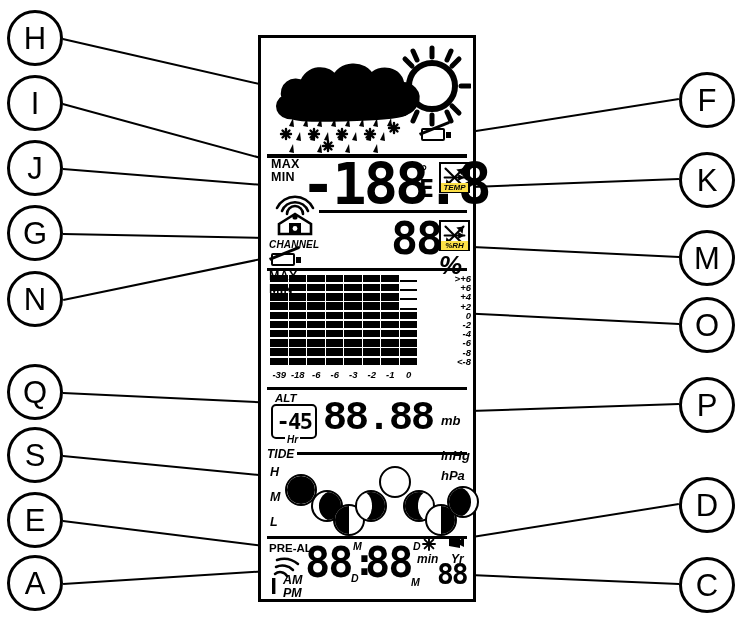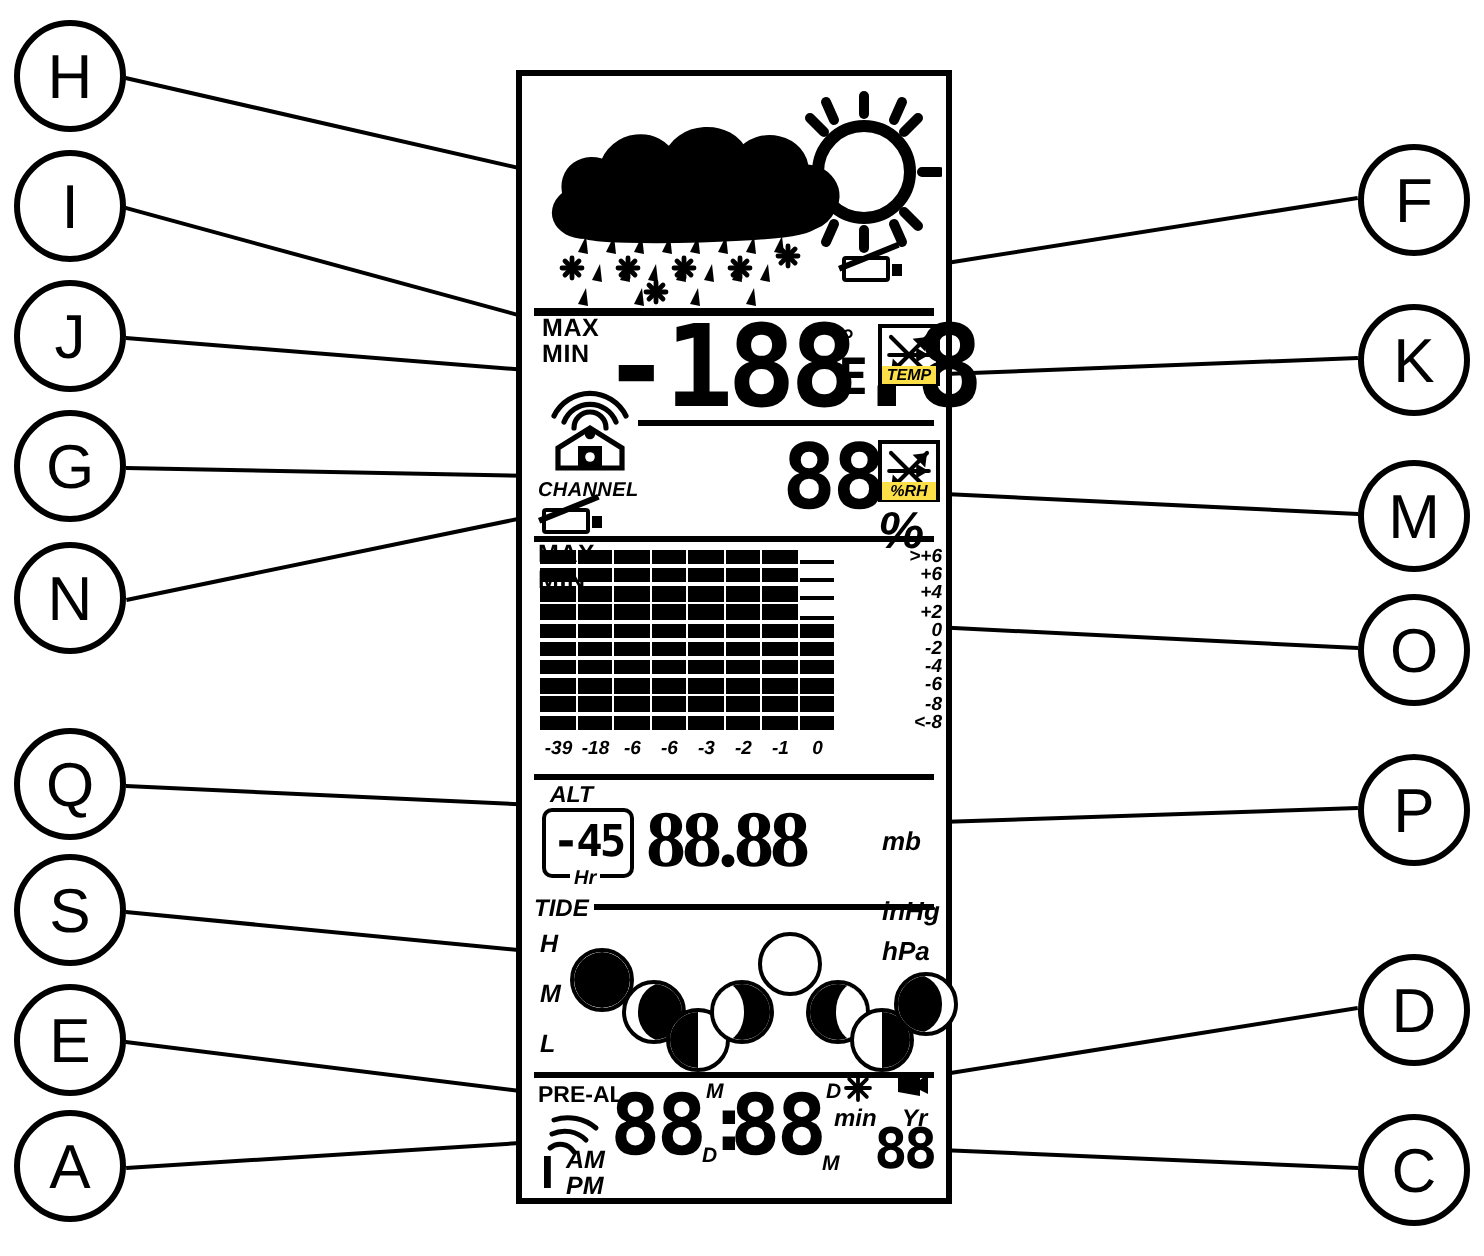--- a/index.html
+++ b/index.html
@@ -53,21 +53,21 @@
   .chartrow{display:flex;align-items:center;height:9.2px;}
   .cell{width:17.5px;height:7.4px;margin-right:1px;}
   .cell.on{background:#000;}
   .cell.off{background:transparent;border-bottom:2.4px solid #000;height:5px;}
   .tick{font-size:9.5px;font-weight:bold;font-style:italic;}
 
   
   .altbox{position:absolute;width:46px;height:35px;border:2.6px solid #000;border-radius:5px;box-sizing:border-box;
           display:flex;align-items:center;justify-content:center;}
   .press{position:absolute;font-size:40px;font-weight:bold;letter-spacing:-2px;
-          font-family:Liberation Serif, serif;}
+          font-family:Liberation Mono, monospace;}
   .punit{font-size:13px;font-weight:bold;font-style:italic;}
 
   
   .moon{position:absolute;width:32px;height:32px;border:2.4px solid #000;border-radius:50%;box-sizing:border-box;
         background:#fff;overflow:hidden;}
   .moon .full{position:absolute;left:0;top:0;right:0;bottom:0;background:#000;border-radius:50%;}
   .moon .half-l{position:absolute;left:0;top:0;width:50%;height:100%;background:#000;}
   .moon .half-r{position:absolute;right:0;top:0;width:50%;height:100%;background:#000;}
   .moon .cres-l{position:absolute;left:-22%;top:-2%;width:100%;height:104%;background:#000;border-radius:50%;}
   .moon .cres-r{position:absolute;right:-22%;top:-2%;width:100%;height:104%;background:#000;border-radius:50%;}

